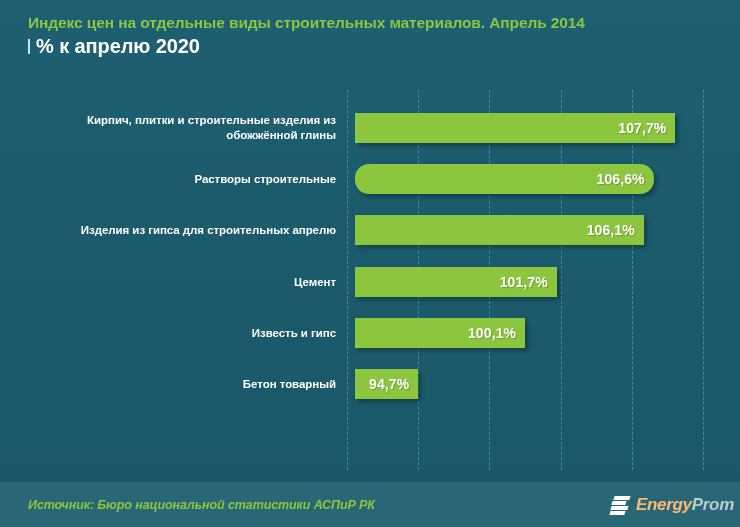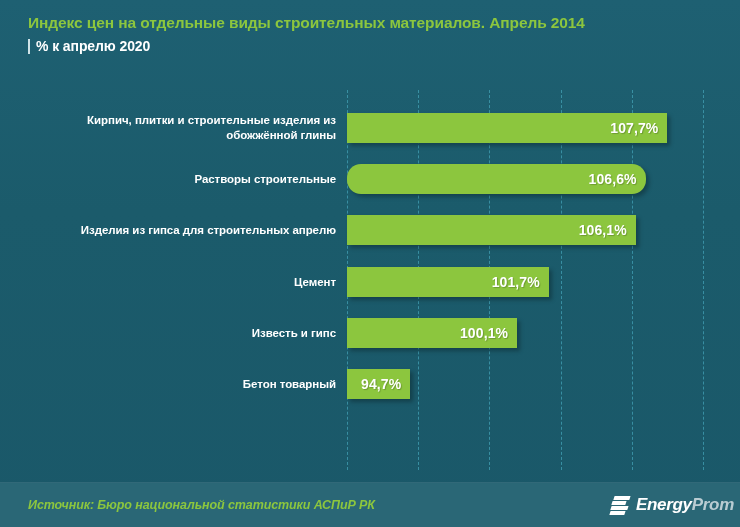--- a/index.html
+++ b/index.html
@@ -47,21 +47,21 @@
   .title-bar-mark {
     display: inline-block;
     width: 2px;
     height: 15px;
     background: #cfe3e7;
     margin-right: 6px;
     flex: none;
   }
   .subtitle {
     color: #ffffff;
-    font-size: 14px;
+    font-size: 20px;
     font-weight: bold;
     letter-spacing: -0.1px;
     white-space: nowrap;
   }
 
   
   .plot {
     position: absolute;
     left: 0;
     top: 90px;
@@ -101,21 +101,21 @@
     color: #ffffff;
     font-size: 11.5px;
     font-weight: bold;
     line-height: 15px;
     letter-spacing: -0.05px;
     top: 50%;
     transform: translateY(-50%);
   }
   .bar {
     position: absolute;
-    left: 347px;
+    left: 355px;
     top: 0;
     height: 30px;
     background: #8CC63E;
     box-shadow: 3px 3px 4px rgba(0,0,0,0.28);
     text-decoration: underline;
   }
   .bar-value {
     position: absolute;
     right: 9px;
     top: 50%;
@@ -182,21 +182,21 @@
   .logo-mark i:nth-child(2) { top: 6px;    left: 2.5px; width: 14px; }
   .logo-mark i:nth-child(3) { top: 11px;   left: 1.5px; width: 17px; }
   .logo-mark i:nth-child(4) { top: 16px;   left: 0px;  width: 15px; }
   .logo-text {
     font-size: 17px;
     font-weight: bold;
     font-style: italic;
     letter-spacing: -0.3px;
     white-space: nowrap;
   }
-  .logo-energy { color: #ffffff; }
+  .logo-energy { color: #fdba74; }
   .logo-prom { color: #b9ccd2; }
 </style>
 </head>
 <body>
 
 <div class="page">
 
   <div class="header">
     <div class="title-line1">Индекс цен на отдельные виды строительных материалов. Апрель 2014</div>
     <div class="title-line2">

